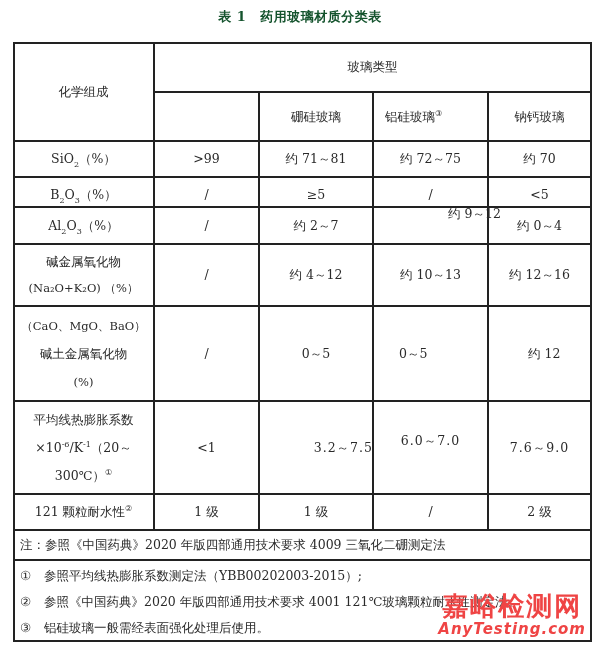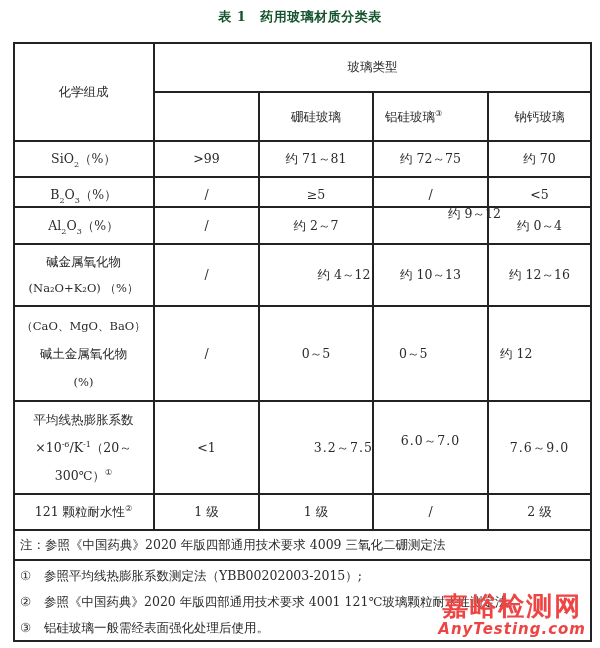--- a/index.html
+++ b/index.html
@@ -118,21 +118,21 @@
       <span>约 0～4</span>
     </div>
 
   <div class="cell" style="left:0;top:202px;width:141px;height:62px;line-height:26px;border-radius:21px;">
     <span>碱金属氧化物</span>
     <span style="font-size:11.5px;">(Na₂O+K₂O) （%）</span>
   </div>
   <div class="cell" style="left:141px;top:202px;width:105px;height:62px;">
       <span>/</span>
     </div>
-  <div class="cell" style="left:246px;top:202px;width:114px;height:62px;margin-left:28px;">
+  <div class="cell" style="left:246px;top:202px;width:114px;height:62px;">
       <span>约 4～12</span>
     </div>
   <div class="cell" style="left:360px;top:202px;width:115px;height:62px;">
       <span>约 10～13</span>
     </div>
   <div class="cell" style="left:475px;top:202px;width:103px;height:62px;">
       <span>约 12～16</span>
     </div>
 
   <div class="cell" style="left:0;top:264px;width:141px;height:95px;line-height:28px;">
@@ -142,21 +142,21 @@
   </div>
   <div class="cell" style="left:141px;top:264px;width:105px;height:95px;">
       <span>/</span>
     </div>
   <div class="cell" style="left:246px;top:264px;width:114px;height:95px;">
       <span>0～5</span>
     </div>
   <div class="cell left" style="left:360px;top:264px;width:115px;height:95px;">
       <span>0～5</span>
     </div>
-  <div class="cell left" style="left:475px;top:264px;width:103px;height:95px;padding-left:12px;">
+  <div class="cell left" style="left:475px;top:264px;width:103px;height:95px;padding-left:40px;">
       <span>约 12</span>
     </div>
 
   <div class="cell" style="left:0;top:359px;width:141px;height:93px;line-height:28px;">
     <span>平均线热膨胀系数</span>
     <span><span>×10</span><sup>-6</sup><span>/K</span><sup>-1</sup><span>（20～</span></span>
     <span><span>300℃）</span><sup>①</sup></span>
   </div>
   <div class="cell" style="left:141px;top:359px;width:105px;height:93px;">
       <span>&lt;1</span>

